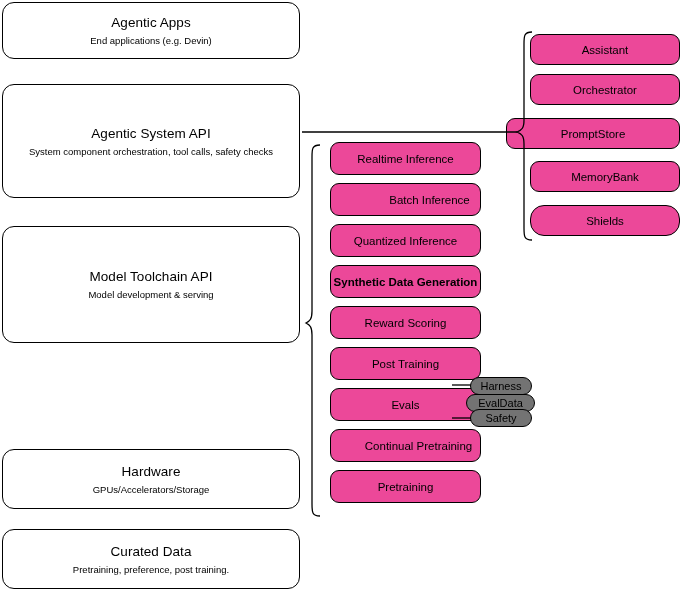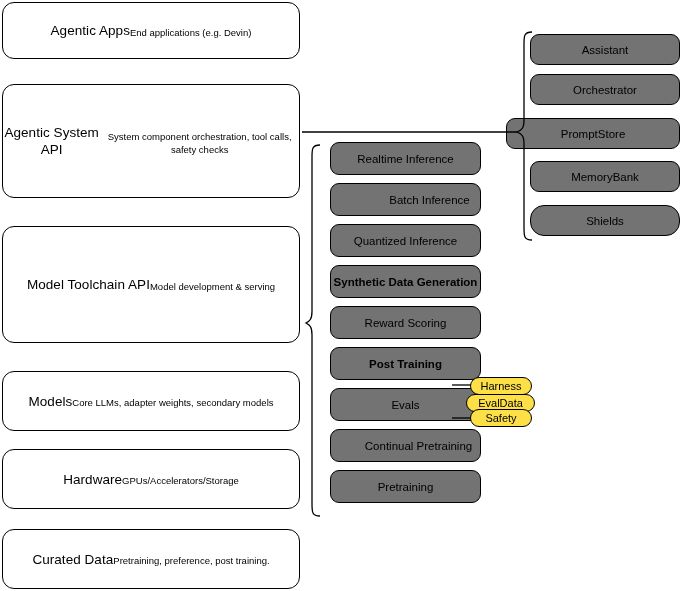--- a/index.html
+++ b/index.html
@@ -22,21 +22,21 @@
     height: 591px;
   }
   
   .stack-box {
     position: absolute;
     box-sizing: border-box;
     border: 1.4px solid #000000;
     border-radius: 12px;
     background: #ffffff;
     display: flex;
-    flex-direction: row;
+    flex-direction: column;
     align-items: center;
     justify-content: center;
     text-align: center;
   }
   .stack-title {
     font-size: 13.5px;
     line-height: 17px;
     color: #000000;
     letter-spacing: 0.05px;
   }
@@ -45,36 +45,36 @@
     line-height: 13px;
     color: #000000;
     margin-top: 3px;
   }
   
   .comp-box {
     position: absolute;
     box-sizing: border-box;
     border: 1.4px solid #000000;
     border-radius: 9px;
-    background: #737373;
+    background: #ec4899;
     display: flex;
     align-items: center;
     justify-content: center;
     text-align: center;
     font-size: 11.5px;
     line-height: 14px;
     color: #000000;
   }
   
   .pill {
     position: absolute;
     box-sizing: border-box;
     border: 1.4px solid #000000;
     border-radius: 12px;
-    background: #fde047;
+    background: #737373;
     display: flex;
     align-items: center;
     justify-content: center;
     text-align: center;
     font-size: 11px;
     line-height: 13px;
     color: #000000;
     z-index: 5;
   }
   
@@ -129,41 +129,37 @@
   <div class="stack-box" style="left:2px; top:84px; width:298px; height:114px;">
     <div class="stack-title">Agentic System API</div>
     <div class="stack-sub">System component orchestration, tool calls, safety checks</div>
   </div>
 
   <div class="stack-box" style="left:2px; top:226px; width:298px; height:117px;">
     <div class="stack-title">Model Toolchain API</div>
     <div class="stack-sub">Model development &amp; serving</div>
   </div>
 
-  <div class="stack-box" style="left:2px; top:371px; width:298px; height:60px;">
-    <div class="stack-title">Models</div>
-    <div class="stack-sub">Core LLMs, adapter weights, secondary models</div>
-  </div>
 
   <div class="stack-box" style="left:2px; top:449px; width:298px; height:60px;">
     <div class="stack-title">Hardware</div>
     <div class="stack-sub">GPUs/Accelerators/Storage</div>
   </div>
 
   <div class="stack-box" style="left:2px; top:529px; width:298px; height:60px;">
     <div class="stack-title">Curated Data</div>
     <div class="stack-sub">Pretraining, preference, post training.</div>
   </div>
 
   <div class="comp-box" style="left:330px; top:142px; width:151px; height:33px;">Realtime Inference</div>
   <div class="comp-box" style="left:330px; top:183px; width:151px; height:33px;padding-left:48px;">Batch Inference</div>
   <div class="comp-box" style="left:330px; top:224px; width:151px; height:33px;">Quantized Inference</div>
   <div class="comp-box" style="left:330px; top:265px; width:151px; height:33px;font-weight:bold;">Synthetic Data Generation</div>
   <div class="comp-box" style="left:330px; top:306px; width:151px; height:33px;">Reward Scoring</div>
-  <div class="comp-box" style="left:330px; top:347px; width:151px; height:33px;font-weight:bold;">Post Training</div>
+  <div class="comp-box" style="left:330px; top:347px; width:151px; height:33px;">Post Training</div>
   <div class="comp-box" style="left:330px; top:388px; width:151px; height:33px;">Evals</div>
   <div class="comp-box" style="left:330px; top:429px; width:151px; height:33px;padding-left:26px;">Continual Pretraining</div>
   <div class="comp-box" style="left:330px; top:470px; width:151px; height:33px;">Pretraining</div>
 
   <div class="pill" style="left:470px; top:377px; width:62px; height:18px;">Harness</div>
   <div class="pill" style="left:466px; top:394px; width:69px; height:18px;">EvalData</div>
   <div class="pill" style="left:470px; top:409px; width:62px; height:18px;">Safety</div>
 
   <div class="comp-box" style="left:530px; top:34px; width:150px; height:31px;">Assistant</div>
   <div class="comp-box" style="left:530px; top:74px; width:150px; height:31px;">Orchestrator</div>

